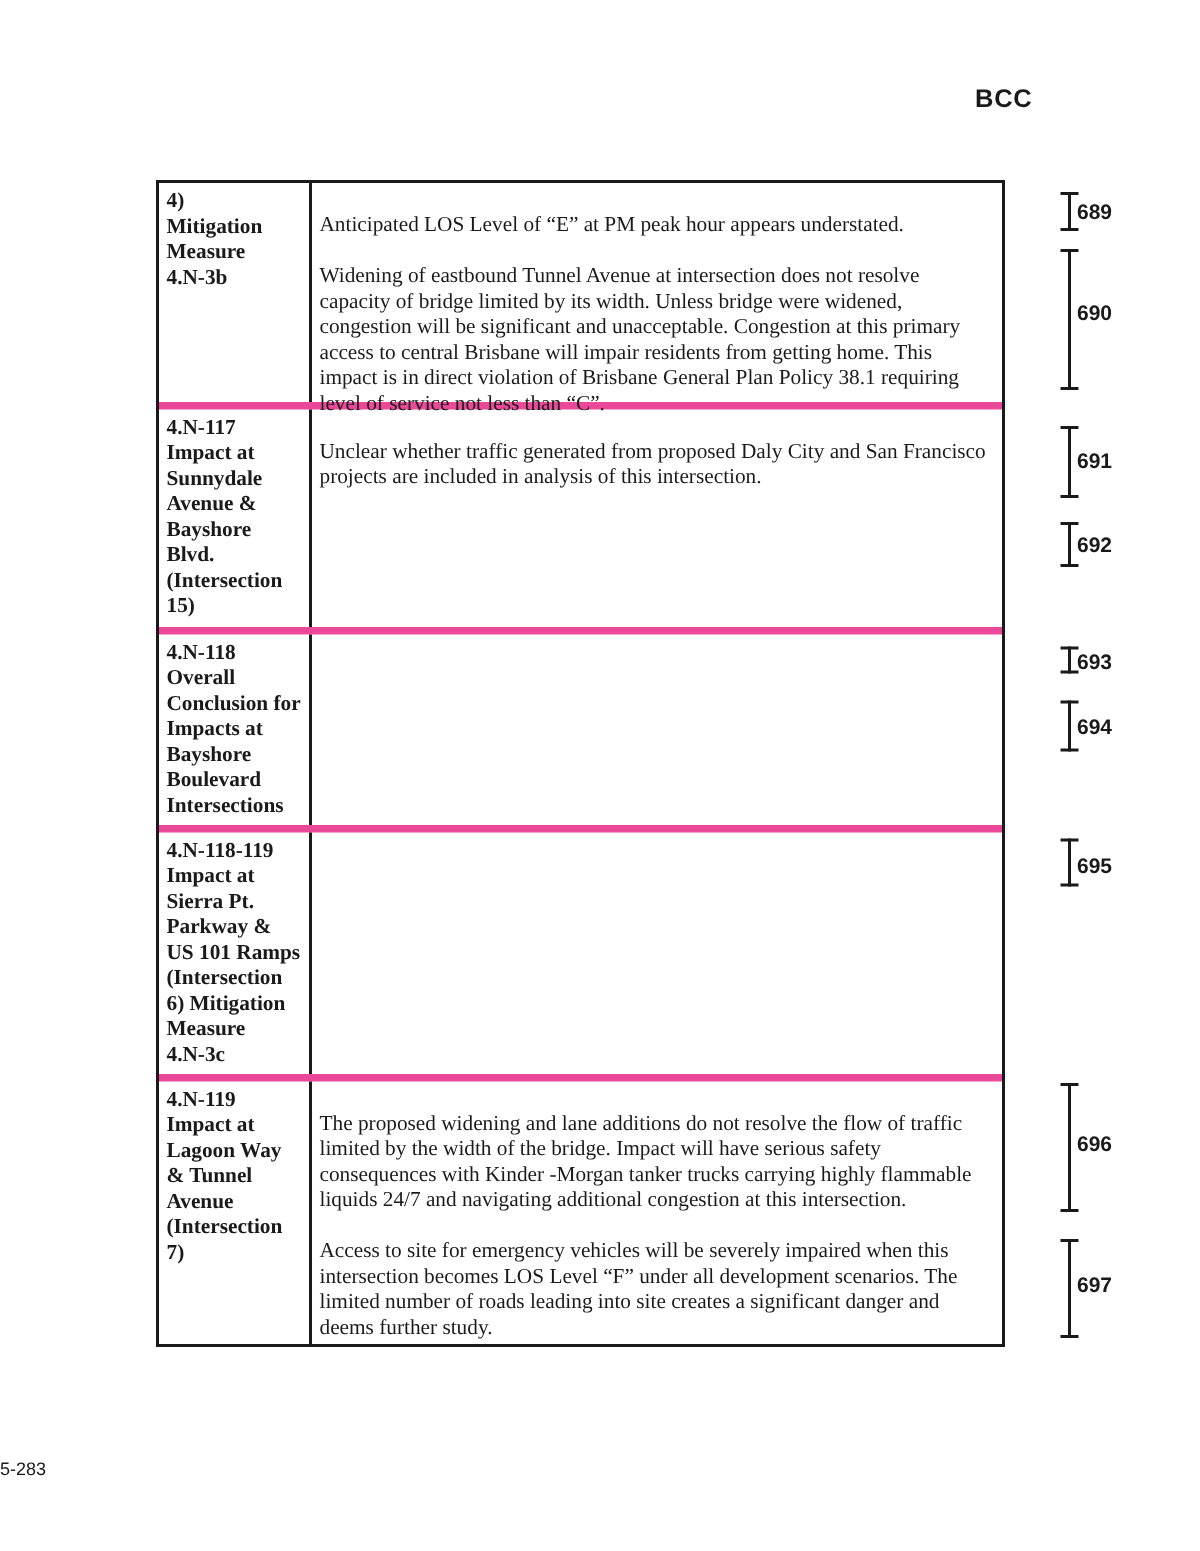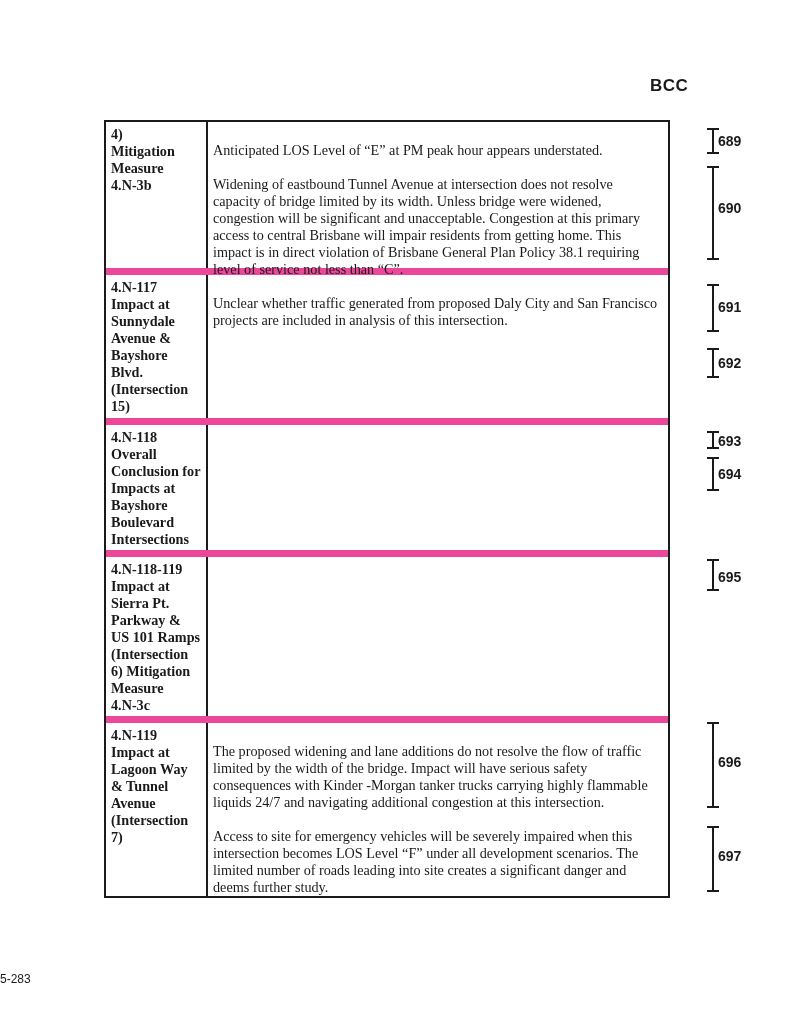--- a/index.html
+++ b/index.html
@@ -1,19 +1,19 @@
 <!DOCTYPE html>
 <html><head>
 <meta charset="utf-8">
 <style>
   html, body { margin: 0; padding: 0; background: #ffffff; }
   body { width: 800px; height: 1034px; position: relative; overflow: hidden; color: #1a1a1a; }
-  .header-code { position: absolute; left: 650px; top: 56px; font-family: "Liberation Sans", sans-serif; font-weight: bold; font-size: 17px; letter-spacing: 0.5px; margin-top: 20px; }
+  .header-code { position: absolute; left: 650px; top: 56px; font-family: "Liberation Sans", sans-serif; font-weight: bold; font-size: 17px; letter-spacing: 0.5px; }
   .tbl { position: absolute; left: 104px; top: 120px; width: 566px; border: 2px solid #1a1a1a; box-sizing: border-box; }
-  .row { display: flex; border-top: 7px solid #ec4899; box-sizing: border-box; }
+  .row { display: flex; border-top: 5px solid #ec4899; box-sizing: border-box; }
   .row:first-child { border-top: none; }
   .c1 { width: 102px; border-right: 2px solid #1a1a1a; padding: 4px 3px 2px 5px; box-sizing: border-box; font-family: "Liberation Serif", serif; font-weight: bold; font-size: 14.2px; line-height: 17px; }
   .c2 { flex: 1; padding: 20px 6px 2px 5px; box-sizing: border-box; font-family: "Liberation Serif", serif; font-size: 14.2px; line-height: 17px; }
   .c2 p { margin: 0 0 17px 0; }
   .c2 p:last-child { margin-bottom: 0; }
   .bracket { position: absolute; left: 710px; width: 6px; text-decoration: underline; }
   .bracket .bar { position: absolute; left: 2px; top: 0; bottom: 0; width: 2px; background: #1a1a1a; }
   .bracket .cap-t, .bracket .cap-b { position: absolute; left: -3px; width: 12px; height: 2px; background: #1a1a1a; }
   .bracket .cap-t { top: 0; }
   .bracket .cap-b { bottom: 0; }
@@ -122,21 +122,21 @@
       <div class="cap-t"></div>
       <div class="cap-b"></div>
       <span class="num" style="top:7px">692</span>
     </div>
   <div class="bracket" style="top:431px;height:18px">
       <div class="bar"></div>
       <div class="cap-t"></div>
       <div class="cap-b"></div>
       <span class="num" style="top:2px">693</span>
     </div>
-  <div class="bracket" style="top:457px;height:34px">
+  <div class="bracket" style="top:467px;height:34px">
       <div class="bar"></div>
       <div class="cap-t"></div>
       <div class="cap-b"></div>
       <span class="num" style="top:9px">694</span>
     </div>
   <div class="bracket" style="top:559px;height:32px">
       <div class="bar"></div>
       <div class="cap-t"></div>
       <div class="cap-b"></div>
       <span class="num" style="top:10px">695</span>

